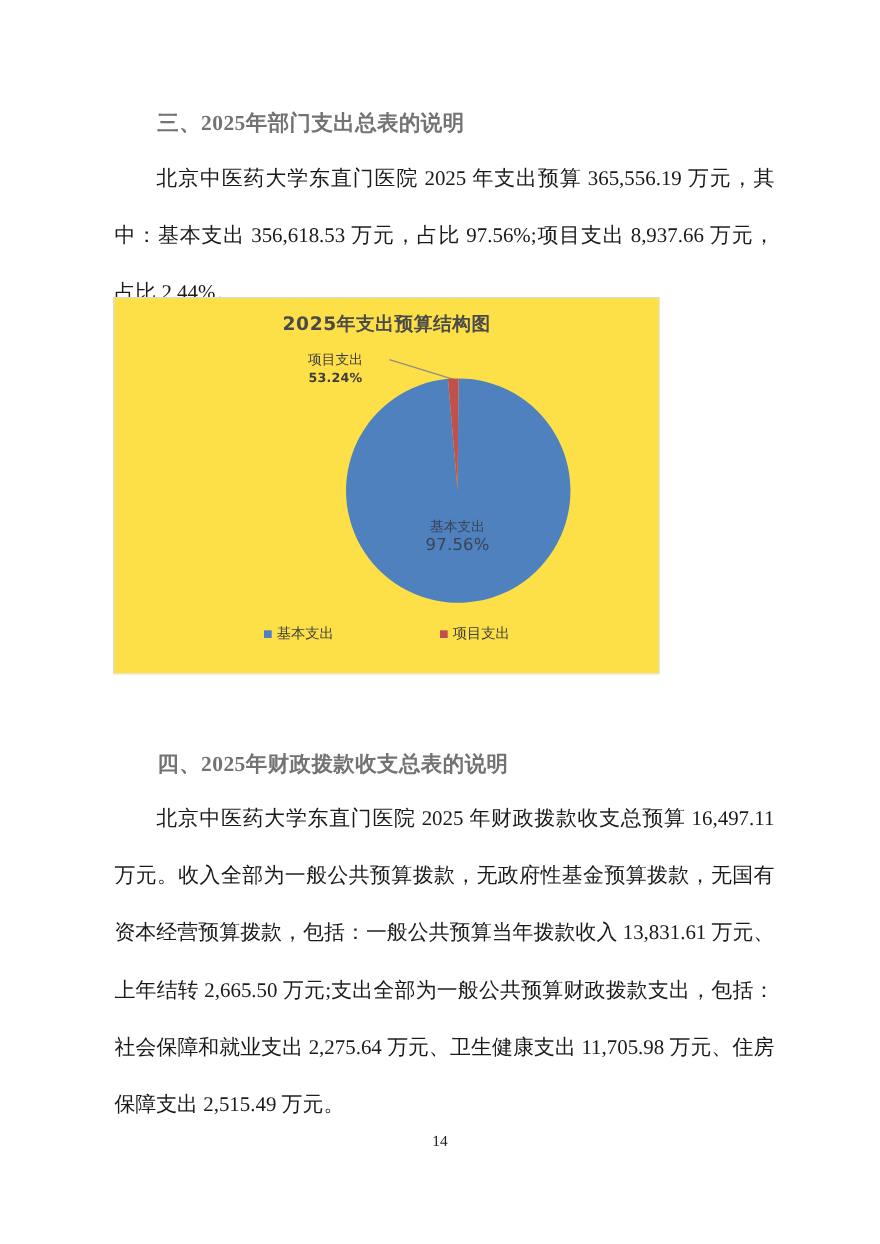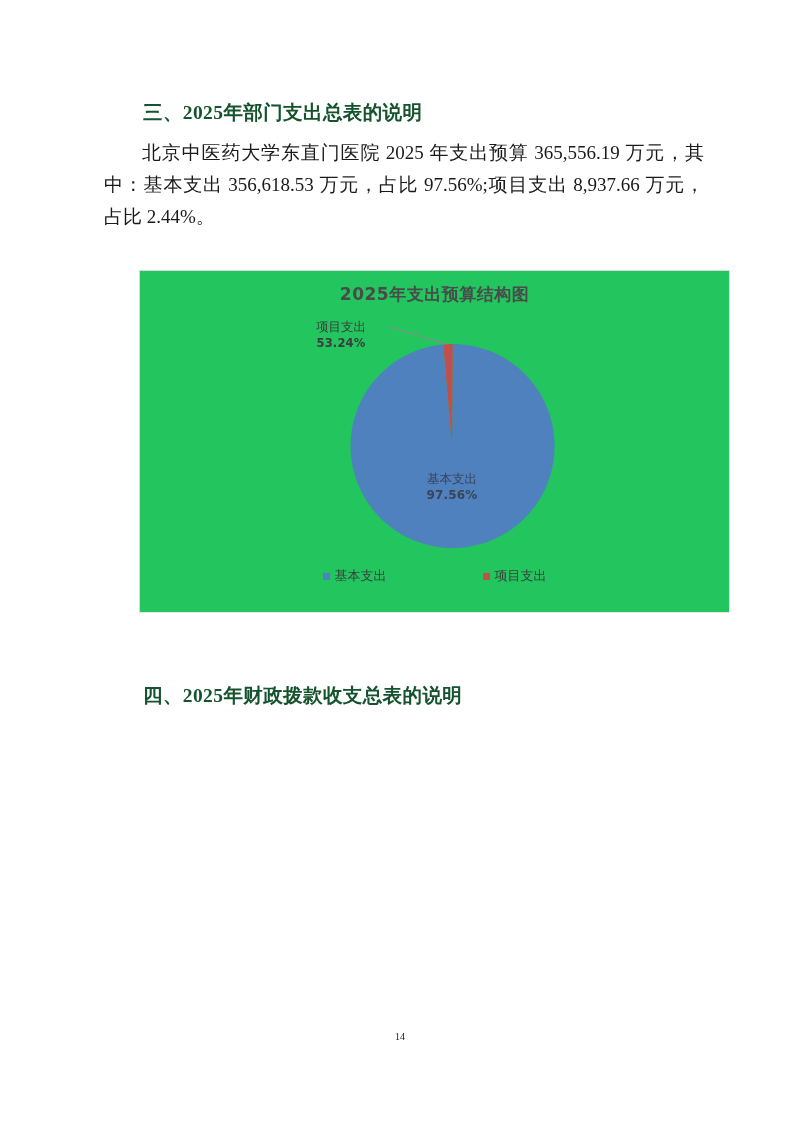--- a/index.html
+++ b/index.html
@@ -34,53 +34,52 @@
   }
 
   .heading {
     font-family: "Liberation Serif", "DejaVu Serif", serif;
     font-weight: bold;
     font-size: 19.5px;
     line-height: 34px;
     letter-spacing: 0.4px;
     text-indent: 39px;
     margin: 0;
-    color: #14532d;
+    color: #737373;
   }
 
   .para {
     font-family: "Liberation Serif", "DejaVu Serif", serif;
     font-size: 19px;
-    line-height: 32px;
+    line-height: 52px;
     margin: 0;
     text-align: justify;
     text-justify: inter-ideograph;
     text-indent: 38px;
     color: #1a1a1a;
     word-break: break-all;
   }
 
   .para-3 { margin-top: 7px; }
   .heading-4 { margin-top: 0; }
   .para-4 { margin-top: 6px; }
 
   
   .chart-wrap {
     position: absolute;
     left: 103px;
     top: 270px;
-    width: 591px;
+    width: 497px;
     height: 343px;
-    background: #22c55e;
+    background: #fde047;
     border-left: 1px solid #d9d9d9;
     border-top: 1px solid #d9d9d9;
     border-right: 1px solid #e6e6e6;
     border-bottom: 1px solid #e6e6e6;
     box-sizing: border-box;
-    margin-left: 36px;
   }
 
   .chart-title {
     position: absolute;
     top: 12px;
     left: 0;
     width: 100%;
     text-align: center;
     font-family: "DejaVu Sans", "Liberation Sans", sans-serif;
     font-weight: bold;
@@ -118,22 +117,22 @@
     top: 200px;
     width: 100px;
     text-align: center;
     font-family: "Liberation Serif", "DejaVu Serif", serif;
     font-size: 12.5px;
     line-height: 16px;
     color: #3b4356;
   }
   .inner-label .pct {
     font-family: "DejaVu Sans", "Liberation Sans", sans-serif;
-    font-size: 12px;
-    font-weight: bold;
+    font-size: 15px;
+    font-weight: normal;
     letter-spacing: 0.2px;
   }
 
   .legend {
     position: absolute;
     left: 0;
     top: 296px;
     width: 100%;
     display: flex;
     justify-content: center;
@@ -154,21 +153,21 @@
   }
 
   
   .page-number {
     position: absolute;
     left: 0;
     top: 1031px;
     width: 800px;
     text-align: center;
     font-family: "Liberation Serif", "DejaVu Serif", serif;
-    font-size: 10px;
+    font-size: 14px;
     color: #222222;
   }
 </style>
 </head>
 <body>
 
 <div class="page">
 
   <div class="content">
 
@@ -209,17 +208,18 @@
         <span class="legend-swatch" style="background:#c0504d"></span>
         <span>项目支出</span>
       </div>
     </div>
   </div>
 
   <div class="content" style="top:633px;margin-top:46px;">
 
     <h2 class="heading heading-4">四、2025年财政拨款收支总表的说明</h2>
 
+    <p class="para para-4">北京中医药大学东直门医院 2025 年财政拨款收支总预算 16,497.11 万元。收入全部为一般公共预算拨款，无政府性基金预算拨款，无国有资本经营预算拨款，包括：一般公共预算当年拨款收入 13,831.61 万元、上年结转 2,665.50 万元;支出全部为一般公共预算财政拨款支出，包括：社会保障和就业支出 2,275.64 万元、卫生健康支出 11,705.98 万元、住房保障支出 2,515.49 万元。</p>
   </div>
 
   <div class="page-number">14</div>
 
 </div>
 
 </body></html>

